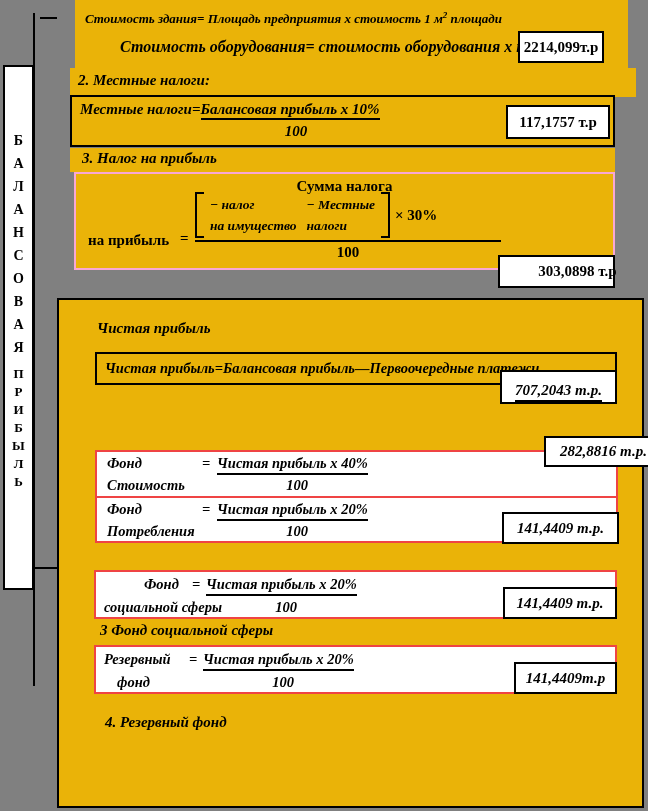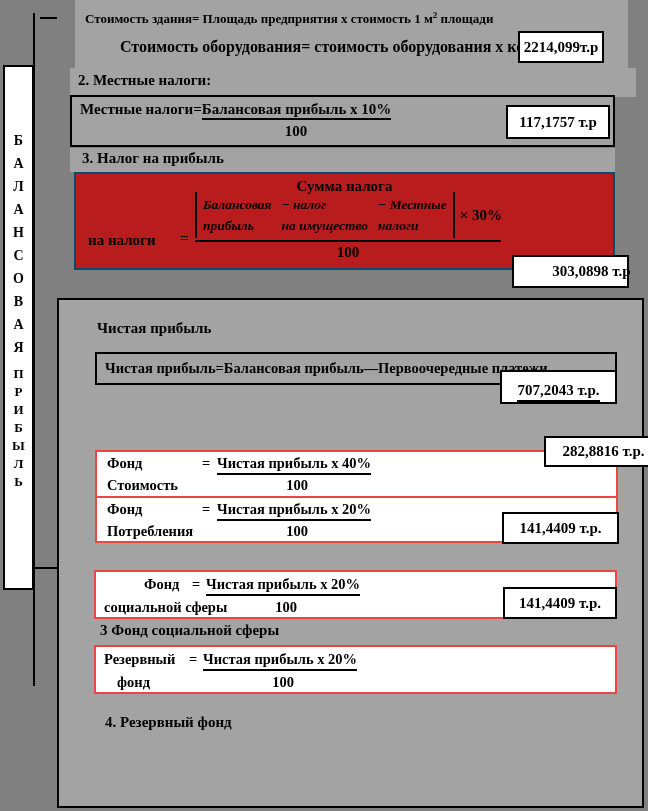--- a/index.html
+++ b/index.html
@@ -3,41 +3,41 @@
 <meta charset="utf-8">
 <style>
   html,body{margin:0;padding:0;}
   #page{
     position:relative;width:648px;height:811px;overflow:hidden;
     background:#808080;
     font-family:"Liberation Serif","DejaVu Serif",serif;
     color:#000;font-weight:bold;
   }
   .abs{position:absolute;box-sizing:border-box;}
-  .white{background:#a3a3a3;}
+  .white{background:#eab308;font-style:italic;}
   .bordered{border:2px solid #000;}
   .line{background:#000;}
   
   #sidebar{left:3px;top:65px;width:31px;height:525px;border:2px solid #000;background:#fff;z-index:4;
     display:flex;flex-direction:column;align-items:center;padding-top:62px;}
   #sidebar .ltr1{height:23px;line-height:23px;font-size:14px;}
   #sidebar .ltr2{height:18px;line-height:18px;font-size:13px;}
   #sidebar .grp-gap{height:6px;}
   
   .t-line1{font-size:13px;white-space:nowrap;}
   .t-line1 sup{font-size:9px;}
   .t-line2{font-size:16px;white-space:nowrap;}
   .valbox{background:#fff;border:2px solid #000;display:flex;align-items:center;justify-content:center;
     font-size:15px;white-space:nowrap;z-index:6;}
   .h15{font-size:15px;white-space:nowrap;}
   .h14{font-size:14.5px;white-space:nowrap;}
   .unum{border-bottom:2px solid #000;padding-bottom:1px;}
   .uval{border-bottom:2px solid #000;padding-bottom:1px;}
   
-  #formula-box{left:74px;top:172px;width:541px;height:98px;background:#b91c1c;border:2px solid #0c4a6e;z-index:3;}
+  #formula-box{left:74px;top:172px;width:541px;height:98px;background:#eab308;border:2px solid #f9a8d4;z-index:3;}
   #sum-label{position:absolute;left:0;top:4px;width:100%;text-align:center;font-size:15px;}
   #pt-left{position:absolute;left:12px;top:58px;font-size:15px;}
   #pt-eq{position:absolute;left:104px;top:56px;font-size:15px;}
   #fraction{position:absolute;left:119px;top:18px;width:306px;}
   #numer{display:flex;align-items:stretch;border-bottom:2px solid #000;padding-bottom:2px;}
   .br{width:7px;}
   .br-l{border-left:2px solid #000;border-top:2px solid #000;border-bottom:2px solid #000;}
   .br-r{border-right:2px solid #000;border-top:2px solid #000;border-bottom:2px solid #000;}
   #matrix{display:flex;gap:10px;padding:2px 6px;font-style:italic;font-size:13.5px;}
   #matrix .col{display:flex;flex-direction:column;}
@@ -91,46 +91,42 @@
     <div class="abs h15" style="left:8px;top:4px;"><span>Местные налоги=</span><span class="unum">Балансовая прибыль х 10%</span></div>
     <div class="abs h15" style="left:128px;top:26px;width:192px;text-align:center;">100</div>
   </div>
   <div class="abs valbox" style="left:506px;top:105px;width:104px;height:34px;">117,1757 т.р</div>
 
   <div class="abs white" style="left:70px;top:148px;width:545px;height:24px;z-index:1;">
     <div class="abs h15" style="left:12px;top:2px;">3. Налог на прибыль</div>
   </div>
   <div id="formula-box" class="abs">
     <div id="sum-label">Сумма налога</div>
-    <div id="pt-left">на налоги</div>
+    <div id="pt-left">на прибыль</div>
     <div id="pt-eq">=</div>
     <div id="fraction">
       <div id="numer">
         <div class="br br-l"></div>
         <div id="matrix">
-          <div class="col">
-            <span>Балансовая</span>
-            <span>прибыль</span>
-          </div>
           <div class="col">
             <span>− налог</span>
             <span>на имущество</span>
           </div>
           <div class="col">
             <span>− Местные</span>
             <span>налоги</span>
           </div>
         </div>
         <div class="br br-r"></div>
         <div id="pt-mult">× 30%</div>
       </div>
       <div id="pt-den">100</div>
     </div>
   </div>
-  <div class="abs valbox" style="left:512px;top:255px;width:117px;height:33px;padding-left:42px;">303,0898 т.р</div>
+  <div class="abs valbox" style="left:498px;top:255px;width:117px;height:33px;padding-left:42px;">303,0898 т.р</div>
 
   <div class="abs white bordered" style="left:57px;top:298px;width:587px;height:510px;z-index:1;">
 
     <div class="abs h15" style="left:38px;top:20px;">Чистая прибыль</div>
 
     <div class="abs white bordered" style="left:36px;top:52px;width:522px;height:33px;">
       <div class="abs h14" style="left:8px;top:6px;">Чистая прибыль=Балансовая прибыль—Первоочередные платежи</div>
     </div>
     <div class="abs valbox" style="left:441px;top:70px;width:117px;height:34px;align-items:flex-end;">
         <span class="uval">707,2043 т.р.</span>
@@ -165,17 +161,18 @@
     <div class="abs valbox" style="left:444px;top:287px;width:114px;height:32px;">141,4409 т.р.</div>
     <div class="abs h15" style="left:41px;top:322px;">3 Фонд социальной сферы</div>
 
     <div class="fundbox" style="left:35px;top:345px;width:523px;height:49px;">
       <div class="r1" style="left:8px;top:4px;">Резервный</div>
       <div class="r1" style="left:93px;top:4px;">=</div>
       <div class="r1 unum" style="left:107px;top:4px;">Чистая прибыль х 20%</div>
       <div class="r2" style="left:21px;top:27px;">фонд</div>
       <div class="r2" style="left:107px;top:27px;width:160px;text-align:center;">100</div>
     </div>
+    <div class="abs valbox" style="left:455px;top:362px;width:103px;height:32px;">141,4409т.р</div>
     <div class="abs h15" style="left:46px;top:414px;">4. Резервный фонд</div>
 
   </div>
 
 </div>
 
 </body></html>

